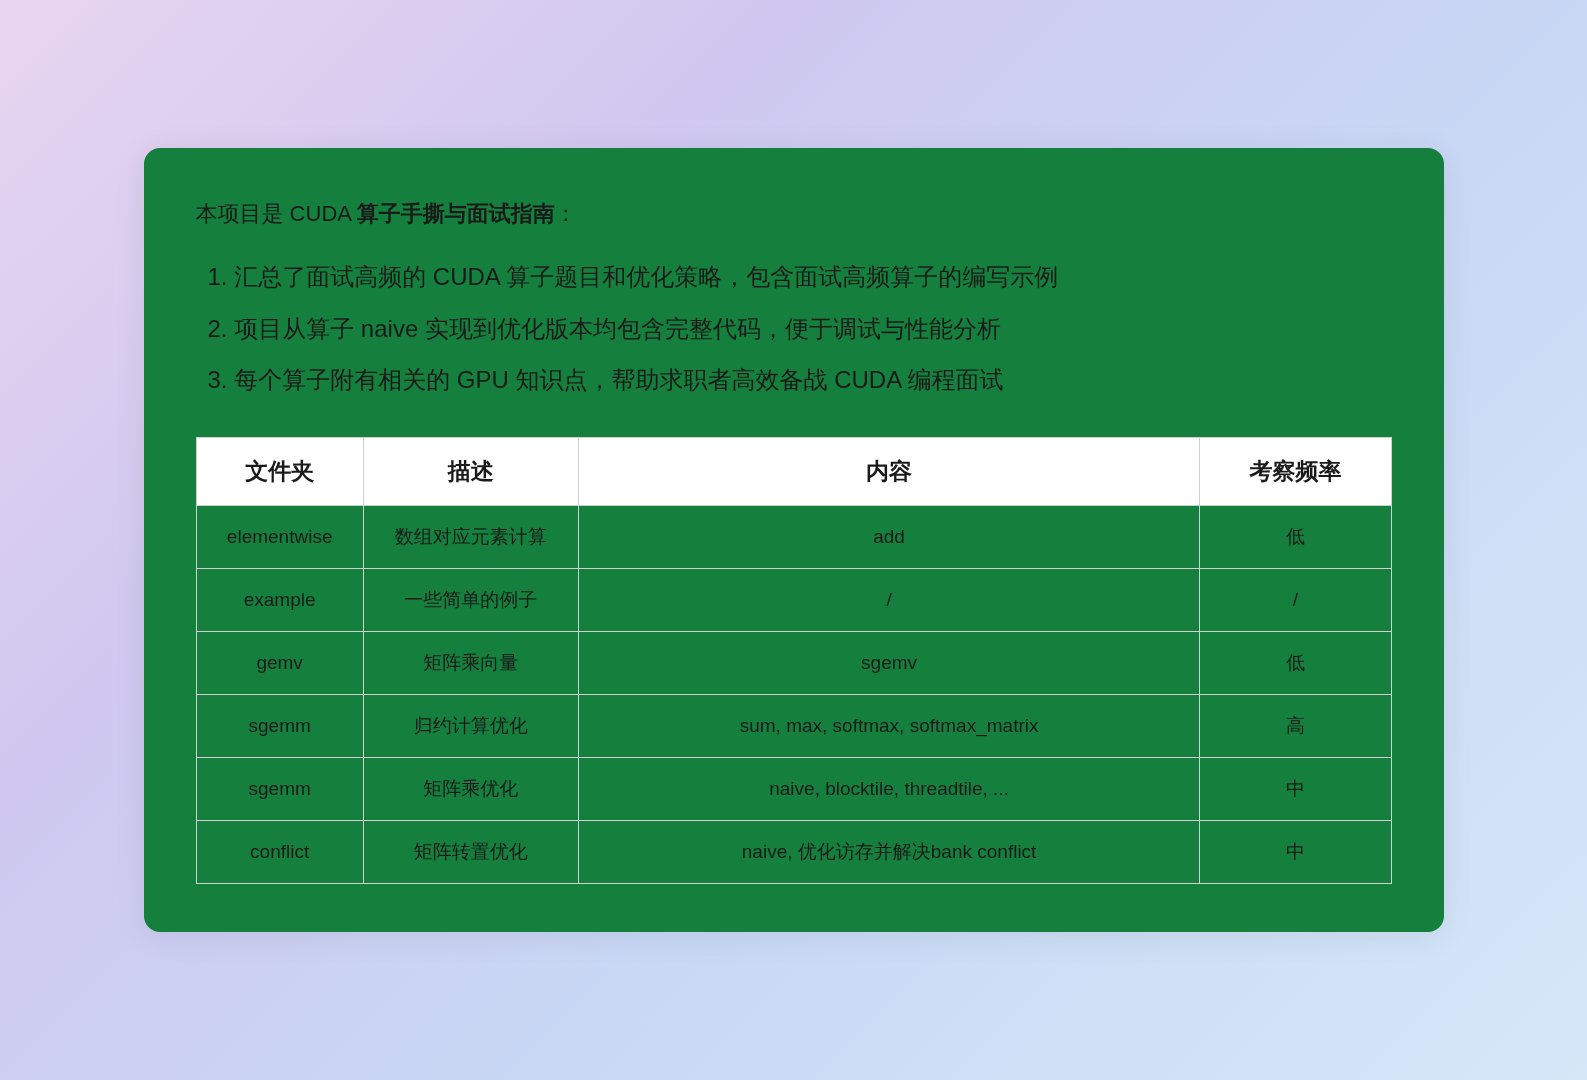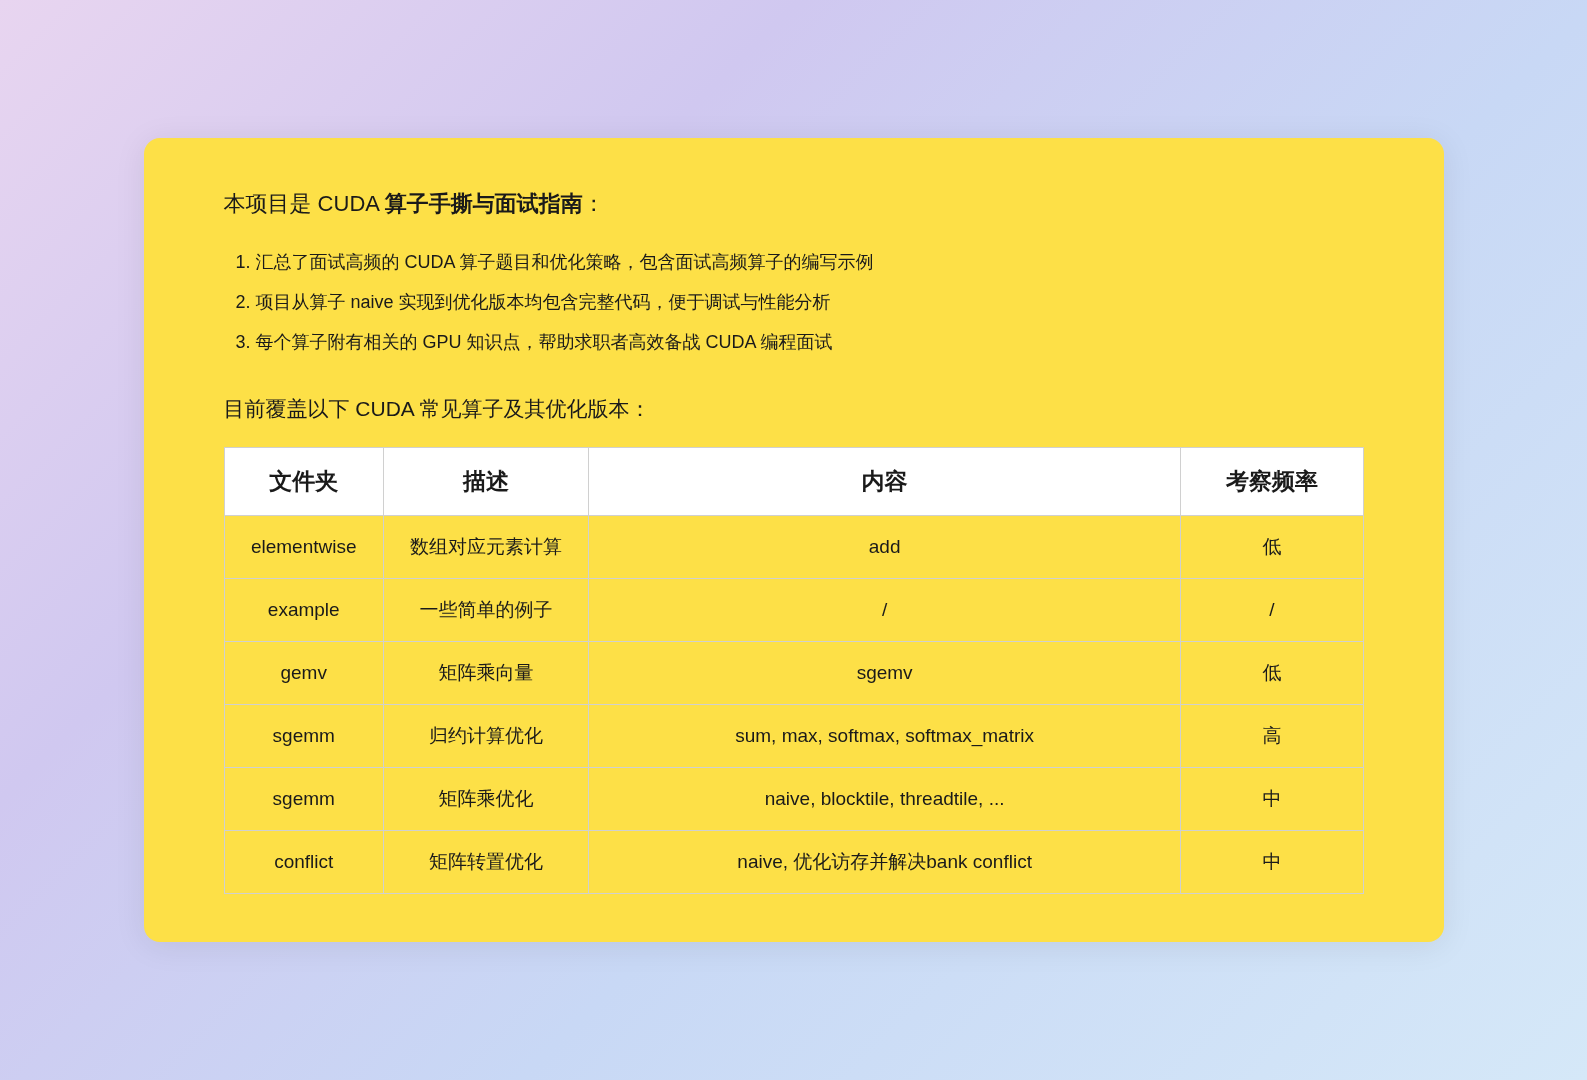--- a/index.html
+++ b/index.html
@@ -12,23 +12,23 @@
       width: 1587px;
       height: 1080px;
       background: linear-gradient(135deg, #e8d5f0 0%, #d0c8f0 30%, #c8d8f5 60%, #d5e8f8 100%);
       display: flex;
       align-items: center;
       justify-content: center;
       font-family: -apple-system, BlinkMacSystemFont, "PingFang SC", "Hiragino Sans GB", "Microsoft YaHei", sans-serif;
     }
 
     .card {
-      background: #fde047;
+      background: #15803d;
       border-radius: 16px;
-      padding: 48px 80px;
+      padding: 48px 52px;
       width: 1300px;
       max-width: 95%;
       box-shadow: 0 4px 32px rgba(0,0,0,0.08);
     }
 
     .intro-title {
       font-size: 22px;
       font-weight: 400;
       color: #1a1a1a;
       margin-bottom: 24px;
@@ -39,21 +39,21 @@
       font-weight: 700;
     }
 
     .intro-list {
       list-style: none;
       margin-bottom: 36px;
       padding-left: 8px;
     }
 
     .intro-list li {
-      font-size: 18px;
+      font-size: 24px;
       color: #1a1a1a;
       line-height: 1.8;
       margin-bottom: 8px;
       padding-left: 4px;
     }
 
     .section-title {
       font-size: 21px;
       font-weight: 400;
       color: #1a1a1a;
@@ -98,21 +98,20 @@
   <p class="intro-title">
     <span>本项目是 CUDA </span><strong>算子手撕与面试指南</strong><span>：</span>
   </p>
 
   <ul class="intro-list">
     <li>1. 汇总了面试高频的 CUDA 算子题目和优化策略，包含面试高频算子的编写示例</li>
     <li>2. 项目从算子 naive 实现到优化版本均包含完整代码，便于调试与性能分析</li>
     <li>3. 每个算子附有相关的 GPU 知识点，帮助求职者高效备战 CUDA 编程面试</li>
   </ul>
 
-  <p class="section-title">目前覆盖以下 CUDA 常见算子及其优化版本：</p>
 
   <table class="data-table">
     <colgroup>
       <col class="col-folder">
       <col class="col-desc">
       <col class="col-content">
       <col class="col-freq">
     </colgroup>
     <thead>
       <tr>

